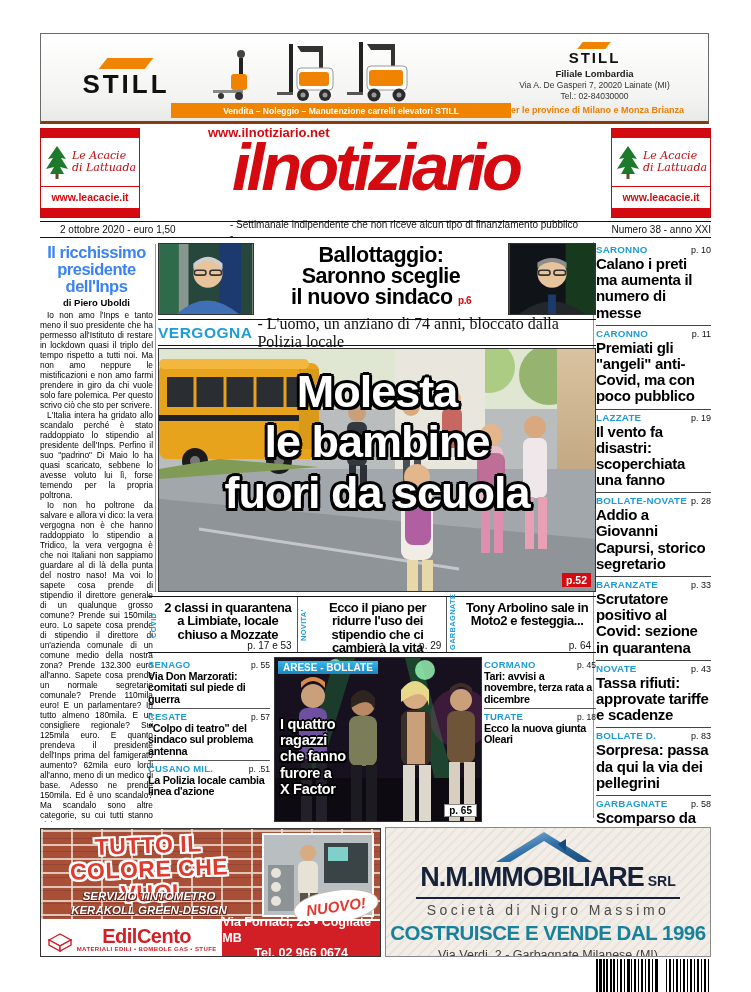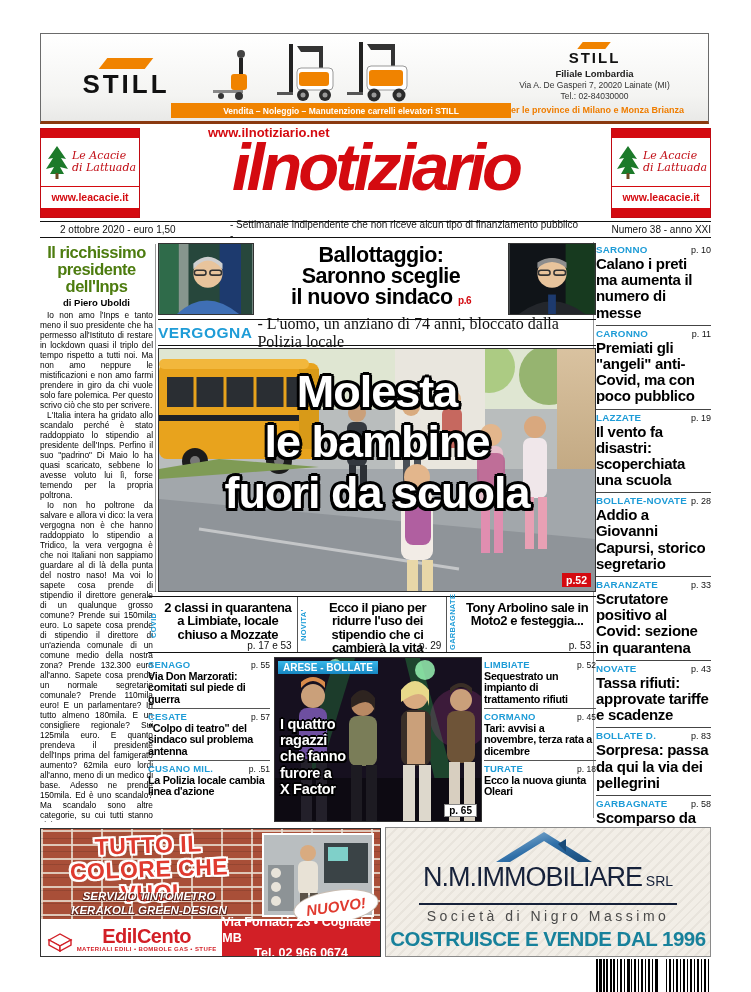--- a/index.html
+++ b/index.html
@@ -42,21 +42,21 @@
   #dateline .dl-left { width:170px;margin-left:20px; }
   #dateline .dl-center { flex:1; text-align:left; }
   #dateline .dl-right { width:130px; text-align:right; }
 
   
   #content { left:40px; top:238px; width:671px; height:584px; }
   .v-rule { position:absolute; width:1px; background:#9a9a9a; }
 
   
   #left-article { left:0; top:6px; width:113px; height:578px; overflow:hidden; }
-  .la-title { font-size:16.5px; font-weight:700; text-align:center; line-height:1.02; letter-spacing:-0.5px; color:#4d7c0f; }
+  .la-title { font-size:16.5px; font-weight:700; text-align:center; line-height:1.02; letter-spacing:-0.5px; color:#3b82f6; }
   .la-byline { font-size:9.5px; font-weight:700; text-align:center; margin:3px 0 2px; }
   .la-body p { font-size:8.35px; line-height:1.2; text-align:justify; color:#000; text-indent:7px; }
 
   
   #ballot { left:118px; top:5px; width:438px; height:72px; display:flex; }
   .ballot-photo { border:1px solid #333; height:72px; }
   .ballot-headline { flex:1; text-align:center; font-weight:700; font-size:21.5px; line-height:0.98; letter-spacing:-0.5px; padding-top:2px; }
   .ballot-page { color:#d40a10; font-size:10px; font-weight:700; }
 
   
@@ -137,22 +137,22 @@
   .edil-brand { color:#d21f26; font-weight:800; font-size:20px; line-height:1; letter-spacing:-0.5px; }
   .edil-tagline { color:#d21f26; font-weight:700; font-size:6px; letter-spacing:0.4px; }
   .edil-redbox { flex:1; background:#d21f26; color:#fff; font-weight:800; display:flex; flex-direction:column;
                  align-items:center; justify-content:center; font-size:12.5px; line-height:1.25; }
 
   #ad-right { left:385px; top:827px; width:326px; height:130px; border:1px solid #8a8a8a;
               background:#f2eee7;
               background-image:repeating-linear-gradient(135deg, rgba(120,110,95,0.08) 0 2px, transparent 2px 7px);
               text-align:center; overflow:hidden; }
   .nm-logo { margin:2px auto 0; display:block; }
-  .nm-brandrow { font-size:27px; font-weight:400; color:#16213a; line-height:1; letter-spacing:-1px;
-                 border-bottom:2px solid #16213a; display:inline-block; padding:0 4px 12px; }
+  .nm-brandrow { font-size:27px; font-weight:700; color:#16213a; line-height:1; letter-spacing:-1px;
+                 border-bottom:2px solid #16213a; display:inline-block; padding:0 4px 6px; }
   .nm-srl { font-size:14px; letter-spacing:0; }
   .nm-sub { font-size:14px; color:#4a4a4a; letter-spacing:3.5px; margin-top:3px; }
   .nm-claim { font-size:20.5px; font-weight:800; color:#17819b; letter-spacing:-0.5px; margin-top:3px; }
   .nm-addr { font-size:12.5px; color:#3c3c3c; margin-top:3px; }
 </style>
 </head>
 <body>
 
 <div class="abs" id="top-ad">
   <div class="stillad-left">
@@ -384,21 +384,21 @@
       <div class="tr-page">p. 17 e 53</div>
     </div>
     <div class="tr-cell">
       <div class="tr-tag">NOVITA'</div>
       <div class="tr-text">Ecco il piano per ridurre l'uso dei stipendio che ci cambierà la vita</div>
       <div class="tr-page">p. 29</div>
     </div>
     <div class="tr-cell">
       <div class="tr-tag">GARBAGNATE</div>
       <div class="tr-text">Tony Arbolino sale in Moto2 e festeggia...</div>
-      <div class="tr-page">p. 53</div>
+      <div class="tr-page">p. 64</div>
     </div>
   </div>
 
   <div class="abs" id="second-row">
     <div class="mini-col" style="left:0; width:122px;">
       <div class="mini-item">
         <div class="mini-head">
             <span class="mini-town">SENAGO</span>
             <span class="mini-page">p. 55</span>
           </div>
@@ -459,27 +459,20 @@
 ragazzi
 che fanno
 furore a
 X Factor</div>
       <div class="xf-page">p. 65</div>
     </div>
 
     <div class="mini-col" style="left:336px; width:112px;">
       <div class="mini-item">
         <div class="mini-head">
-            <span class="mini-town">LIMBIATE</span>
-            <span class="mini-page">p. 52</span>
-          </div>
-        <div class="mini-text">Sequestrato un impianto di trattamento rifiuti</div>
-      </div>
-      <div class="mini-item">
-        <div class="mini-head">
             <span class="mini-town">CORMANO</span>
             <span class="mini-page">p. 45</span>
           </div>
         <div class="mini-text">Tari: avvisi a novembre, terza rata a dicembre</div>
       </div>
       <div class="mini-item" style="border-bottom:none;">
         <div class="mini-head">
             <span class="mini-town">TURATE</span>
             <span class="mini-page">p. 18</span>
           </div>
@@ -501,21 +494,21 @@
           <span class="sb-town">CARONNO</span>
           <span class="sb-page">p. 11</span>
         </div>
       <div class="sb-text">Premiati gli "angeli" anti-Covid, ma con poco pubblico</div>
     </div>
     <div class="sb-item">
       <div class="sb-head">
           <span class="sb-town">LAZZATE</span>
           <span class="sb-page">p. 19</span>
         </div>
-      <div class="sb-text">Il vento fa disastri: scoperchiata una scuola</div>
+      <div class="sb-text">Il vento fa disastri: scoperchiata una fanno</div>
     </div>
     <div class="sb-item">
       <div class="sb-head">
           <span class="sb-town">BOLLATE-NOVATE</span>
           <span class="sb-page">p. 28</span>
         </div>
       <div class="sb-text">Addio a Giovanni Capursi, storico segretario</div>
     </div>
     <div class="sb-item">
       <div class="sb-head">

